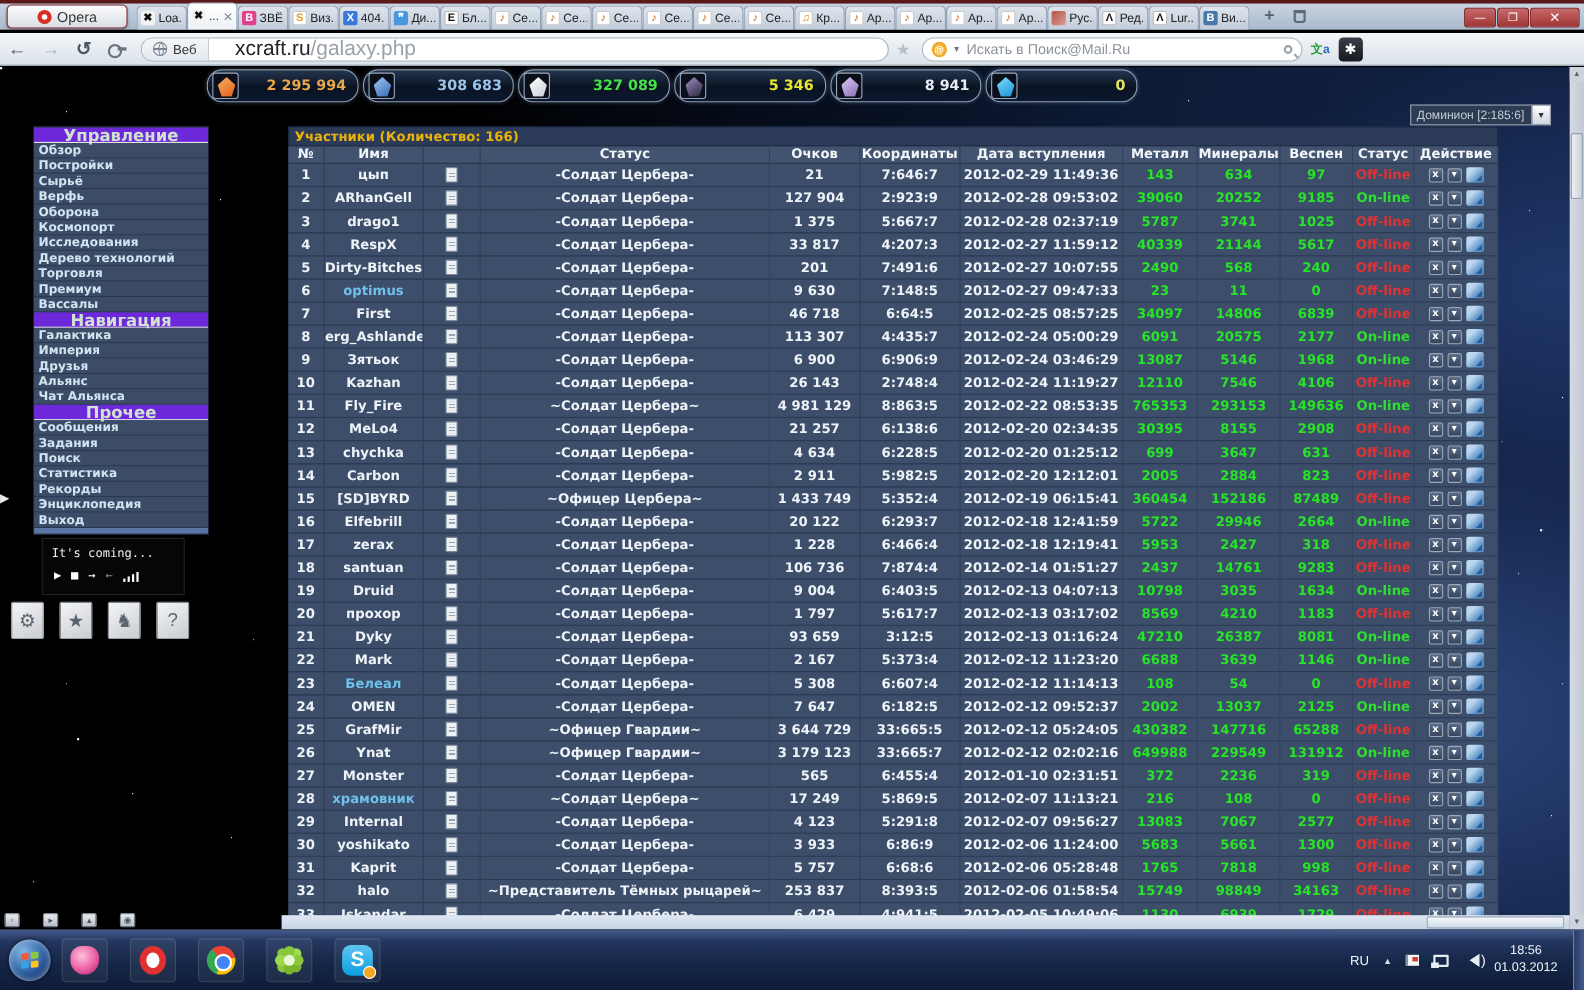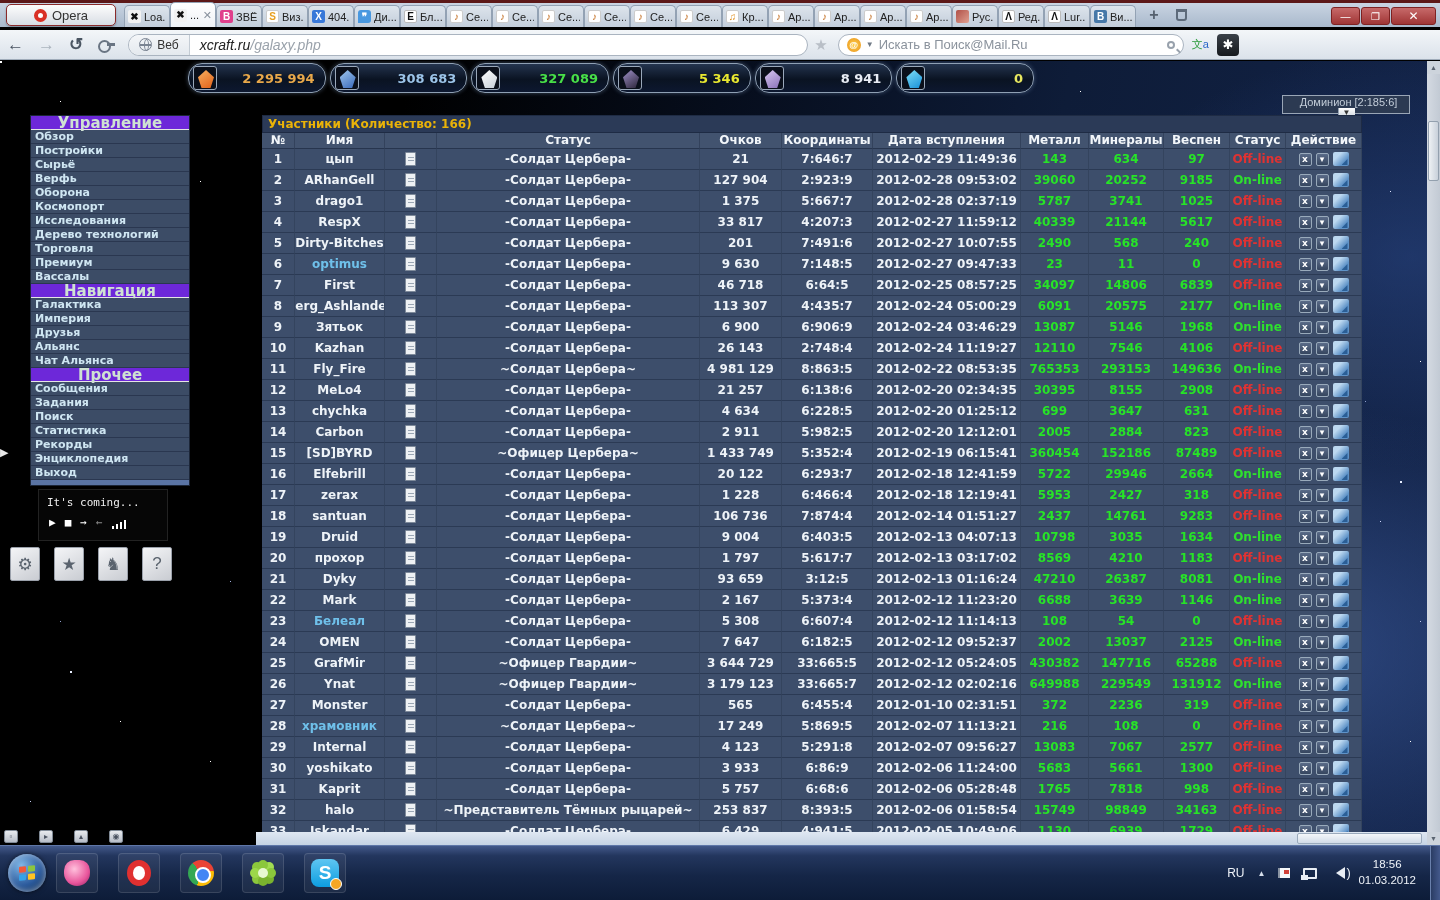--- a/index.html
+++ b/index.html
@@ -49,32 +49,32 @@
   .key-ic::after { content:""; position:absolute; left:9px; top:3px; width:8px; height:3px; background:#6a7583; }
   #url-field { width:680px; height:22px; margin-left:6px; background:#fff; border:1px solid #aab4c0; border-radius:12px;
     display:flex; align-items:center; overflow:hidden; }
   #url-badge { display:flex; align-items:center; gap:5px; padding:0 10px; height:100%;
     background:linear-gradient(#f4f6f8,#e4e9ee); border-right:1px solid #c4ccd4; font-size:12px; color:#333; }
   .globe-ic { width:13px; height:13px; border-radius:50%; border:1.5px solid #7a8492;
     background:
       linear-gradient(#0000 5px,#7a8492 5px,#7a8492 6.5px,#0000 6.5px),
       radial-gradient(circle at 50% 50%, #0000 55%, #0000 55%); position:relative; }
   .globe-ic::after { content:""; position:absolute; left:4px; top:0; width:3px; height:10px; border:1px solid #7a8492; border-radius:50%; }
-  #url-text { padding-left:10px; font-size:14px; color:#222;font-style:italic; }
+  #url-text { padding-left:24px; font-size:19px; color:#222; }
   #url-text .path { color:#9aa2ab; }
   #star-btn { font-size:15px; color:#b9bfc7; margin:0 10px 0 6px; }
   #search-field { width:346px; height:22px; background:#fff; border:1px solid #aab4c0; border-radius:12px;
     display:flex; align-items:center; padding:0 8px; gap:5px; }
   .mailru-ic { width:14px; height:14px; border-radius:50%; background:radial-gradient(#ffd24a,#e8901c);
     color:#fff; font-size:9px; font-weight:bold; display:flex; align-items:center; justify-content:center; }
   .dd-arrow { font-size:8px; color:#707a86; }
   #search-ph { font-size:13px; color:#8a929c; flex:1; }
   .mag-ic { width:8px; height:8px; border:2px solid #98a1ac; border-radius:50%; position:relative; }
   .mag-ic::after { content:""; position:absolute; left:7px; top:7px; width:5px; height:2px; background:#98a1ac; transform:rotate(45deg); }
-  #translate-btn { font-size:11px; font-weight:normal; margin:0 8px; }
+  #translate-btn { font-size:11px; font-weight:bold; margin:0 8px; }
   #translate-btn .g1 { color:#2a9a3a; } #translate-btn .g2 { color:#2a66c8; }
   #ext-btn { width:22px; height:22px; background:linear-gradient(#3a4048,#16191d); border-radius:4px; color:#fff;
     font-size:13px; display:flex; align-items:center; justify-content:center; margin-right:6px; }
 
   
   #viewport { position:absolute; left:0; top:61px; width:1440px; height:784px; overflow:hidden;
     background:
      radial-gradient(ellipse 600px 350px at 88% 75%, rgba(70,105,180,.55), transparent 70%),
      radial-gradient(ellipse 500px 280px at 70% 100%, rgba(100,140,210,.45), transparent 65%),
      radial-gradient(ellipse 450px 300px at 98% 25%, rgba(45,75,140,.5), transparent 70%),
@@ -95,21 +95,21 @@
   #resource-bar { position:absolute; left:188px; top:2px; width:846px; height:30px; display:flex; gap:4px; }
   .res-pod { flex:1; height:30px; border:1px solid #8fa0b4; border-radius:14px;
     background:linear-gradient(#24344e,#0a1322 55%,#0d1830); display:flex; align-items:center; padding:2px 10px 2px 4px;
     box-shadow:0 0 4px rgba(140,170,210,.4); }
   .res-ic { width:24px; height:24px; border:1px solid #9aa8ba; border-radius:3px; background:#0a0f1a; position:relative; overflow:hidden; }
   .res-ic i { position:absolute; left:4px; top:3px; width:16px; height:18px; clip-path:polygon(50% 0,100% 40%,78% 100%,22% 100%,0 40%); }
   .res-val { flex:1; text-align:right; font-size:13px; font-weight:bold; font-family:"DejaVu Sans",sans-serif; }
 
   
   #dominion { position:absolute; right:30px; top:34px; width:128px; height:19px; background:#2c3a52; border:1px solid #9aa6b6;
-    display:flex; align-items:center;flex-direction:column; }
+    display:flex; align-items:center; }
   #dominion .lbl { flex:1; font-size:11px; color:#c2ccd8; padding-left:5px; white-space:nowrap; }
   #dominion .btn { width:17px; height:17px; background:linear-gradient(#fff,#cfd6de); border-left:1px solid #9aa6b6;
     display:flex; align-items:center; justify-content:center; font-size:8px; color:#333; }
 
   
   #sidebar { position:absolute; left:30px; top:54px; width:160px; border:1px solid #1c2638; background:#3c4c66;
     font-family:"DejaVu Sans",sans-serif; }
   .menu-header { height:14px; text-align:center; font-size:15px; font-weight:bold; color:#cfe2d2;
     background:#6d28d9; border-bottom:1px solid #e5e5e5; line-height:14px; }
   .menu-item { height:14px; font-size:11px; font-weight:bold; color:#cfe6f2; padding-left:4px;

